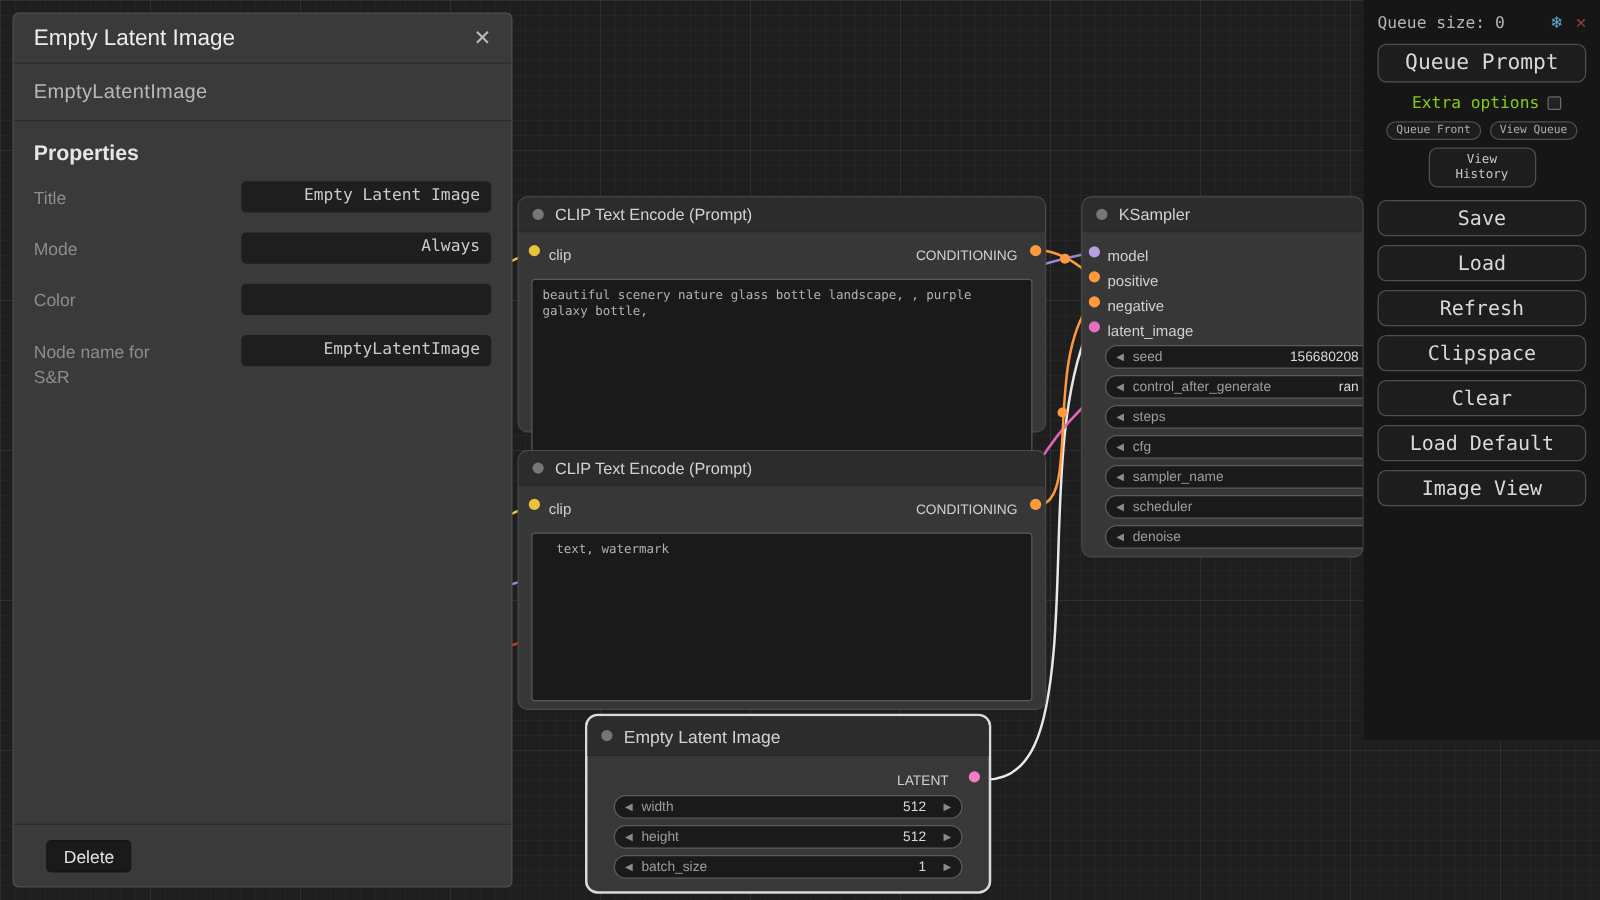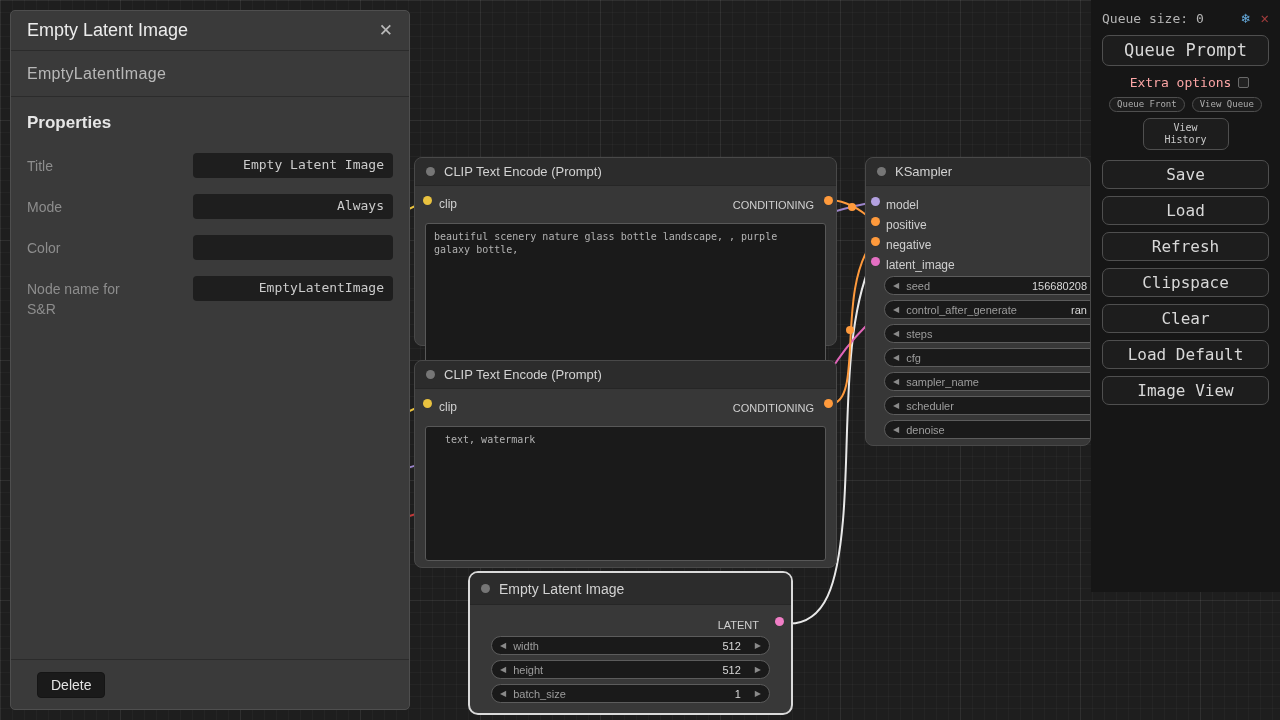--- a/index.html
+++ b/index.html
@@ -104,21 +104,21 @@
     padding: 0 16px; border-bottom: 1px solid #2b2b2b;
     color: #ececec; font-size: 18px;
   }
   .props-close { color: #b9b9b9; font-size: 17px; cursor: pointer; }
   .props-subtitle {
     height: 46px; display: flex; align-items: center; padding: 0 16px;
     border-bottom: 1px solid #2b2b2b; color: #b8b8b8; font-size: 16px;
     letter-spacing: 0.3px;
   }
   .props-body { padding: 16px; }
-  .props-heading { color: #e6e6e6; font-size: 17px; font-weight: bold; margin-bottom: 20px; }
+  .props-heading { color: #e6e6e6; font-size: 17px; font-weight: bold; margin-bottom: 12px; }
   .prop-row { display: flex; justify-content: space-between; margin-bottom: 16px; }
   .prop-label { color: #8d8d8d; font-size: 14px; width: 110px; line-height: 20px; padding-top: 3px; }
   .prop-value {
     width: 200px; height: 25px; background: #1e1e1e; border-radius: 4px;
     color: #cbcbcb; font-family: "DejaVu Sans Mono", monospace; font-size: 13px;
     text-align: right; padding: 4px 9px 0 9px;
   }
   .props-footer {
     position: absolute; left: 0; right: 0; bottom: 0; height: 50px;
     border-top: 1px solid #2b2b2b; display: flex; align-items: center; padding-left: 26px;
@@ -140,21 +140,21 @@
   .snowflake { color: #67aee2; font-size: 14px; margin-left: auto; cursor: pointer; }
   .menu-close { color: #a03c3c; font-size: 14px; font-weight: bold; margin-left: 11px; cursor: pointer; }
   .menu-btn {
     display: block; width: 100%; margin-top: 7px;
     background: #1d1d1d; border: 1px solid #4f4f4f; border-radius: 7px;
     color: #d8d8d8; font-family: inherit; font-size: 16px;
     height: 29px; text-align: center; line-height: 27px; cursor: pointer;
   }
   .queue-prompt-btn { height: 31px; line-height: 29px; font-size: 17px; margin-top: 9px; }
   .extra-row { display: flex; align-items: center; justify-content: center; gap: 7px; margin-top: 9px; }
-  .extra-label { color: #fca5a5; font-size: 13px; margin-left: 8px; }
+  .extra-label { color: #84cc16; font-size: 13px; margin-left: 8px; }
   .checkbox { width: 11px; height: 11px; background: #222; border: 1px solid #6a6a6a; border-radius: 2px; cursor: pointer; }
   .small-btn-row { display: flex; justify-content: center; gap: 7px; margin-top: 7px; }
   .small-btn {
     background: #1d1d1d; border: 1px solid #4f4f4f; border-radius: 8px;
     color: #adadad; font-family: inherit; font-size: 9px;
     height: 15px; line-height: 13px; padding: 0 7px; cursor: pointer;
   }
   .view-history-wrap { display: flex; justify-content: center; margin-top: 6px; }
   .view-history-btn {
     width: 86px; background: #1d1d1d; border: 1px solid #4f4f4f; border-radius: 7px;

